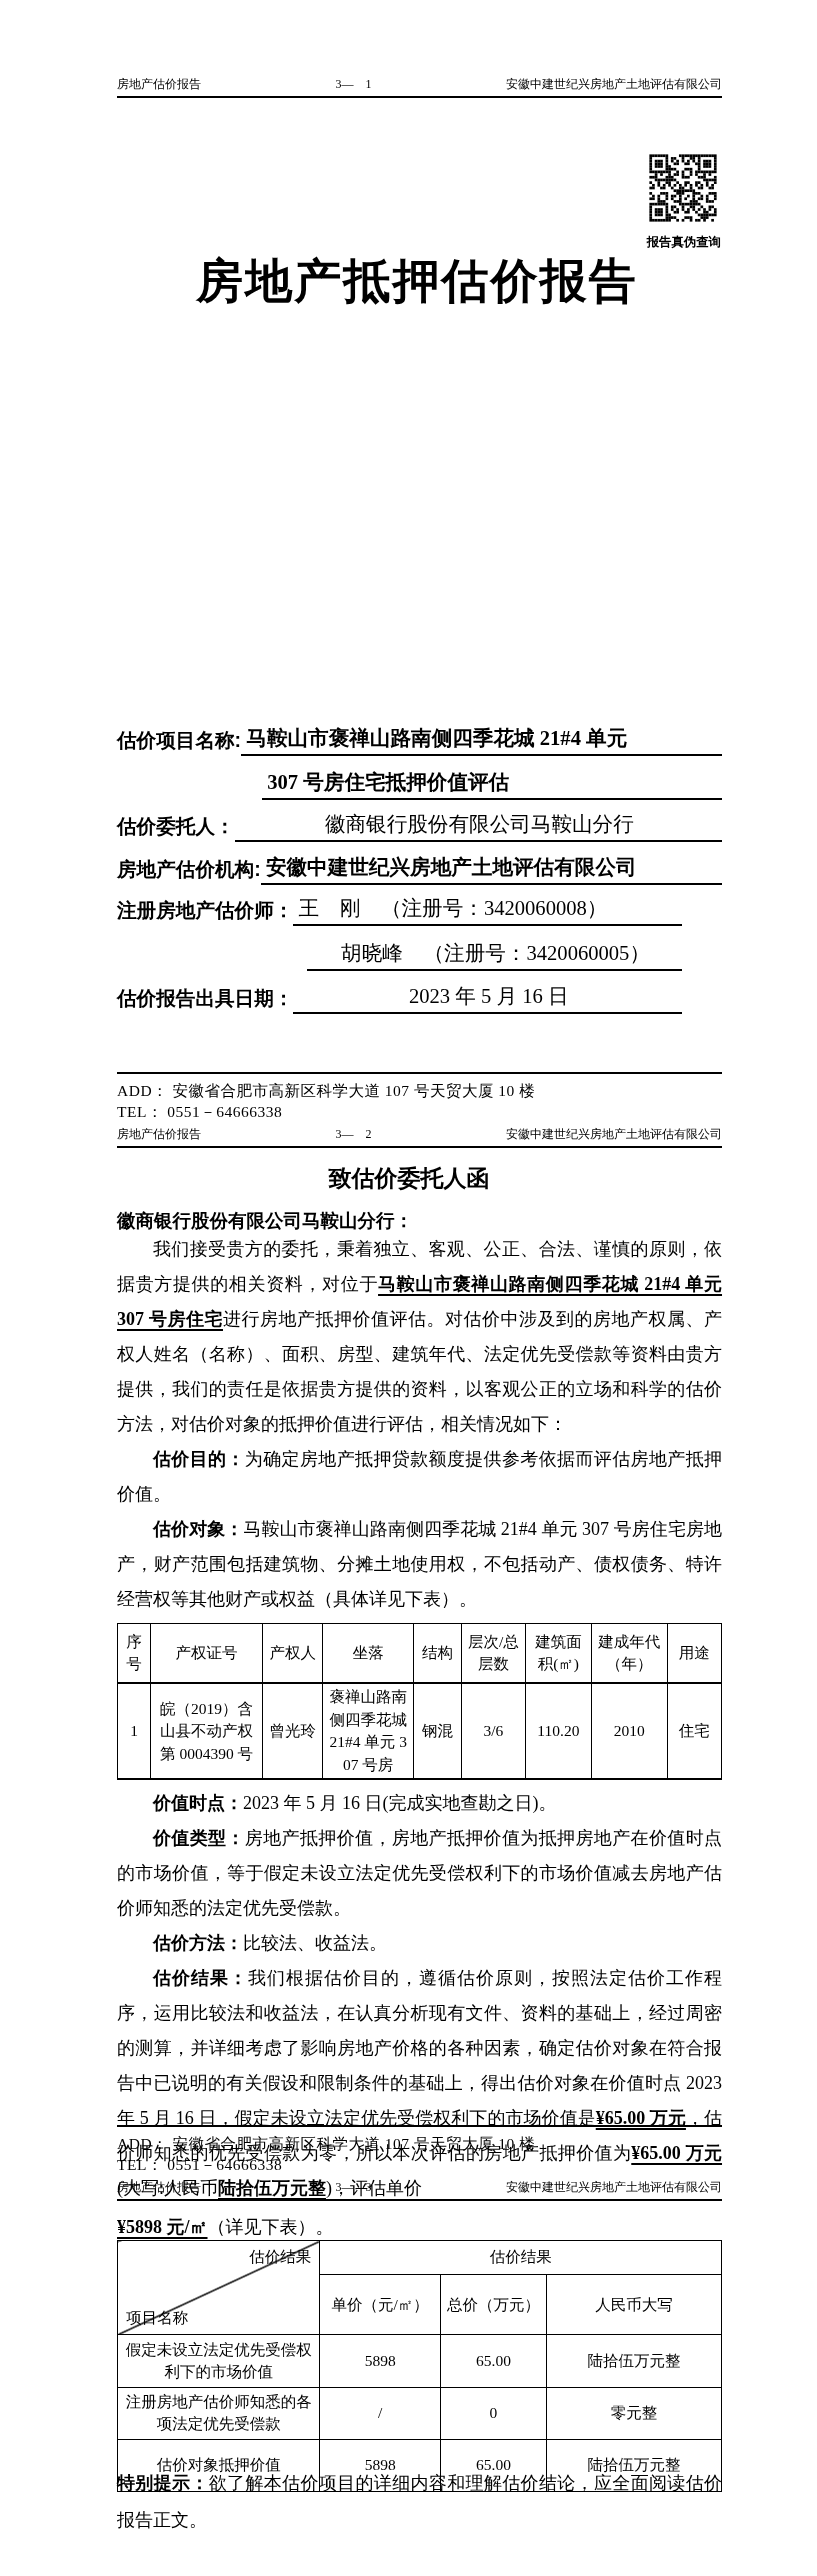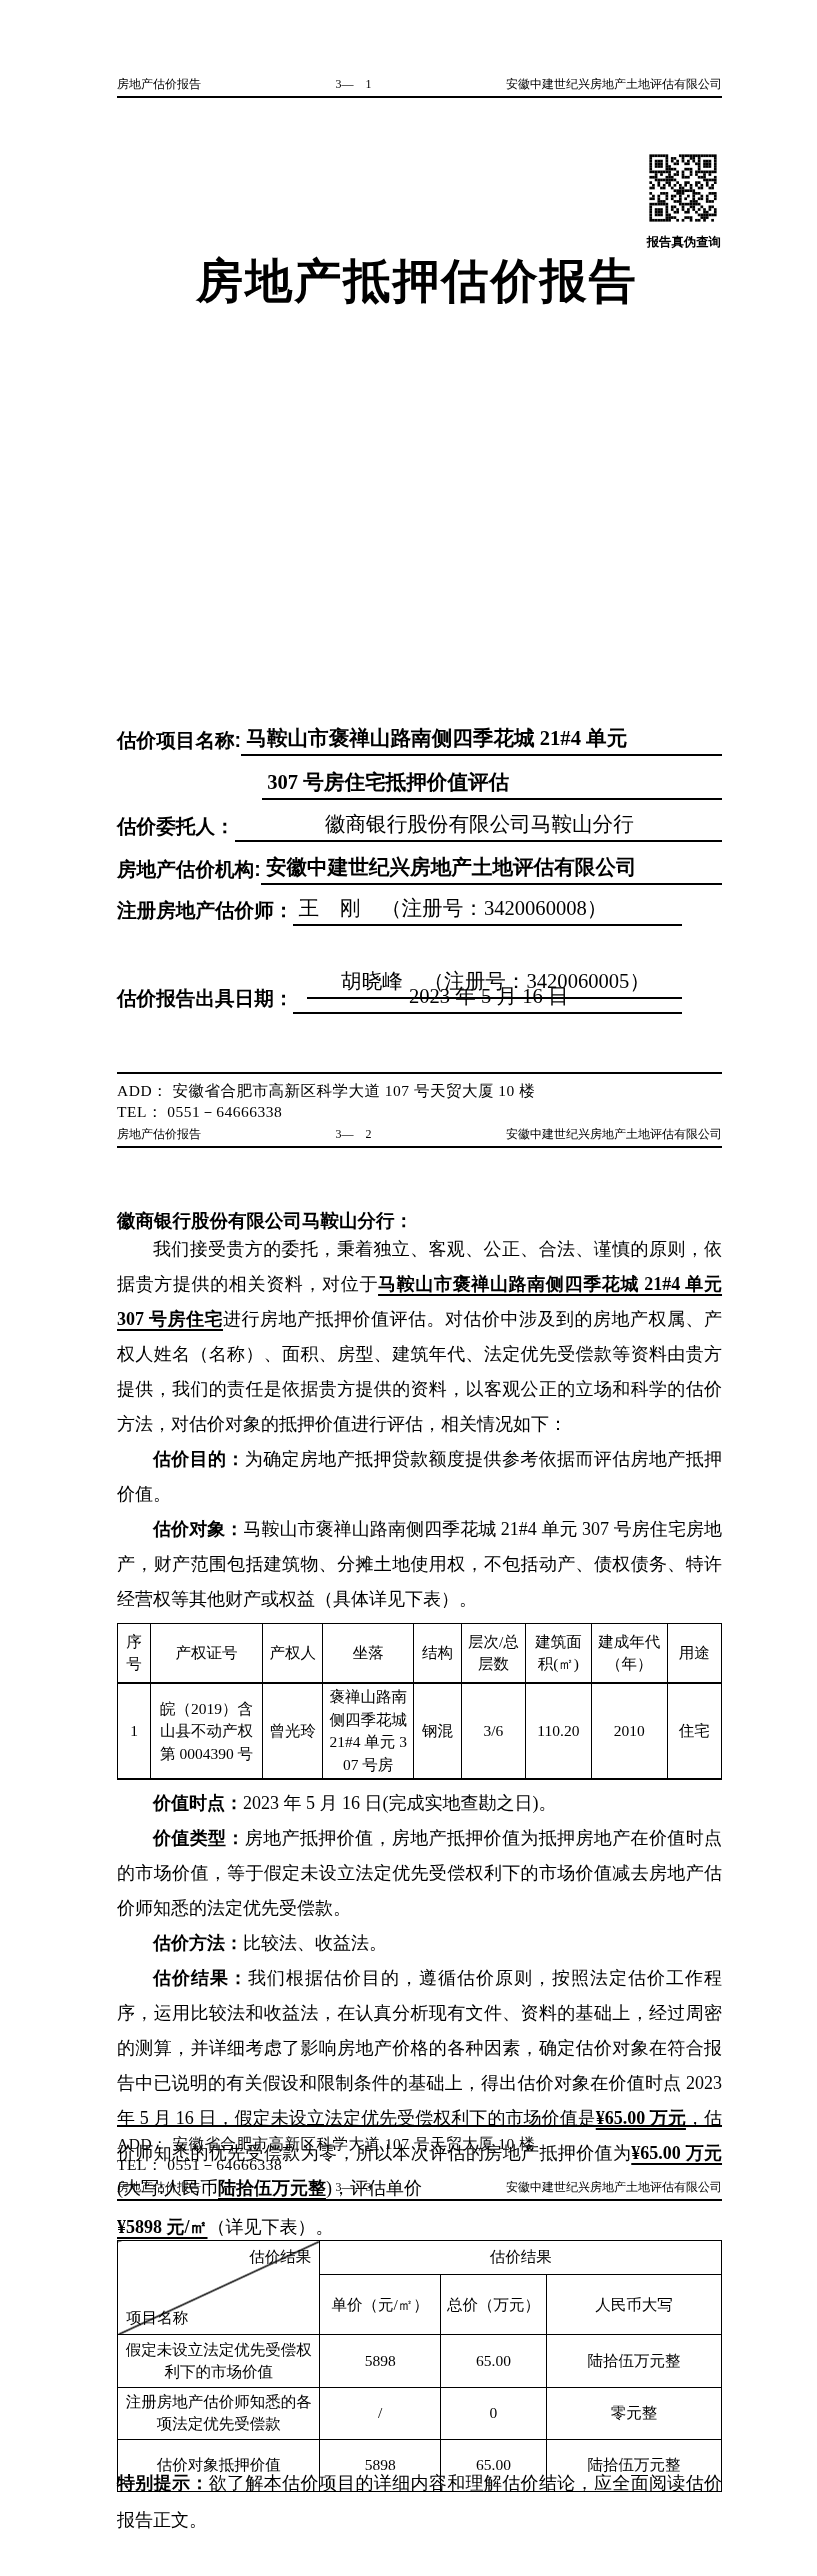--- a/index.html
+++ b/index.html
@@ -418,40 +418,41 @@
     <span class="val center">徽商银行股份有限公司马鞍山分行</span>
   </div>
   <div class="abs fld" style="top:855px;">
     <span class="lbl">房地产估价机构:</span>
     <span class="val bold">安徽中建世纪兴房地产土地评估有限公司</span>
   </div>
   <div class="abs fld narrow" style="top:896px;">
     <span class="lbl">注册房地产估价师：</span>
     <span class="val">王　刚　（注册号：3420060008）</span>
   </div>
-  <div class="abs fld narrow" style="top:969px;">
+  <div class="abs fld narrow" style="top:941px;">
     <span class="spacer w2"></span>
     <span class="val center">胡晓峰　（注册号：3420060005）</span>
   </div>
   <div class="abs fld narrow" style="top:984px;">
     <span class="lbl">估价报告出具日期：</span>
     <span class="val center">2023 年 5 月 16 日</span>
   </div>
 
   <div class="abs pg-footer" style="top:1072px;">
     <div>ADD： 安徽省合肥市高新区科学大道 107 号天贸大厦 10 楼</div>
     <div>TEL： 0551－64666338</div>
   </div>
 
   <div class="abs pg-header" style="top:1128px;">
     <span>房地产估价报告</span>
     <span class="mid">3—　2</span>
     <span>安徽中建世纪兴房地产土地评估有限公司</span>
   </div>
 
+  <div class="abs h2-heading" style="top:1163px;">致估价委托人函</div>
   <div class="abs salutation" style="top:1208px;">徽商银行股份有限公司马鞍山分行：</div>
 
   <div class="abs flow" style="top:1232px;">
     <p><span>我们接受贵方的委托，秉着独立、客观、公正、合法、谨慎的原则，依据贵方提供的相关资料，对位于</span><span class="u b">马鞍山市褒禅山路南侧四季花城 21#4 单元 307 号房住宅</span><span>进行房地产抵押价值评估。对估价中涉及到的房地产权属、产权人姓名（名称）、面积、房型、建筑年代、法定优先受偿款等资料由贵方提供，我们的责任是依据贵方提供的资料，以客观公正的立场和科学的估价方法，对估价对象的抵押价值进行评估，相关情况如下：</span></p>
     <p><span class="lead-label">估价目的：</span><span>为确定房地产抵押贷款额度提供参考依据而评估房地产抵押价值。</span></p>
     <p><span class="lead-label">估价对象：</span><span>马鞍山市褒禅山路南侧四季花城 21#4 单元 307 号房住宅房地产，财产范围包括建筑物、分摊土地使用权，不包括动产、债权债务、特许经营权等其他财产或权益（具体详见下表）。</span></p>
 
     <table class="tbl1">
       <colgroup>
         <col style="width:5.5%">

